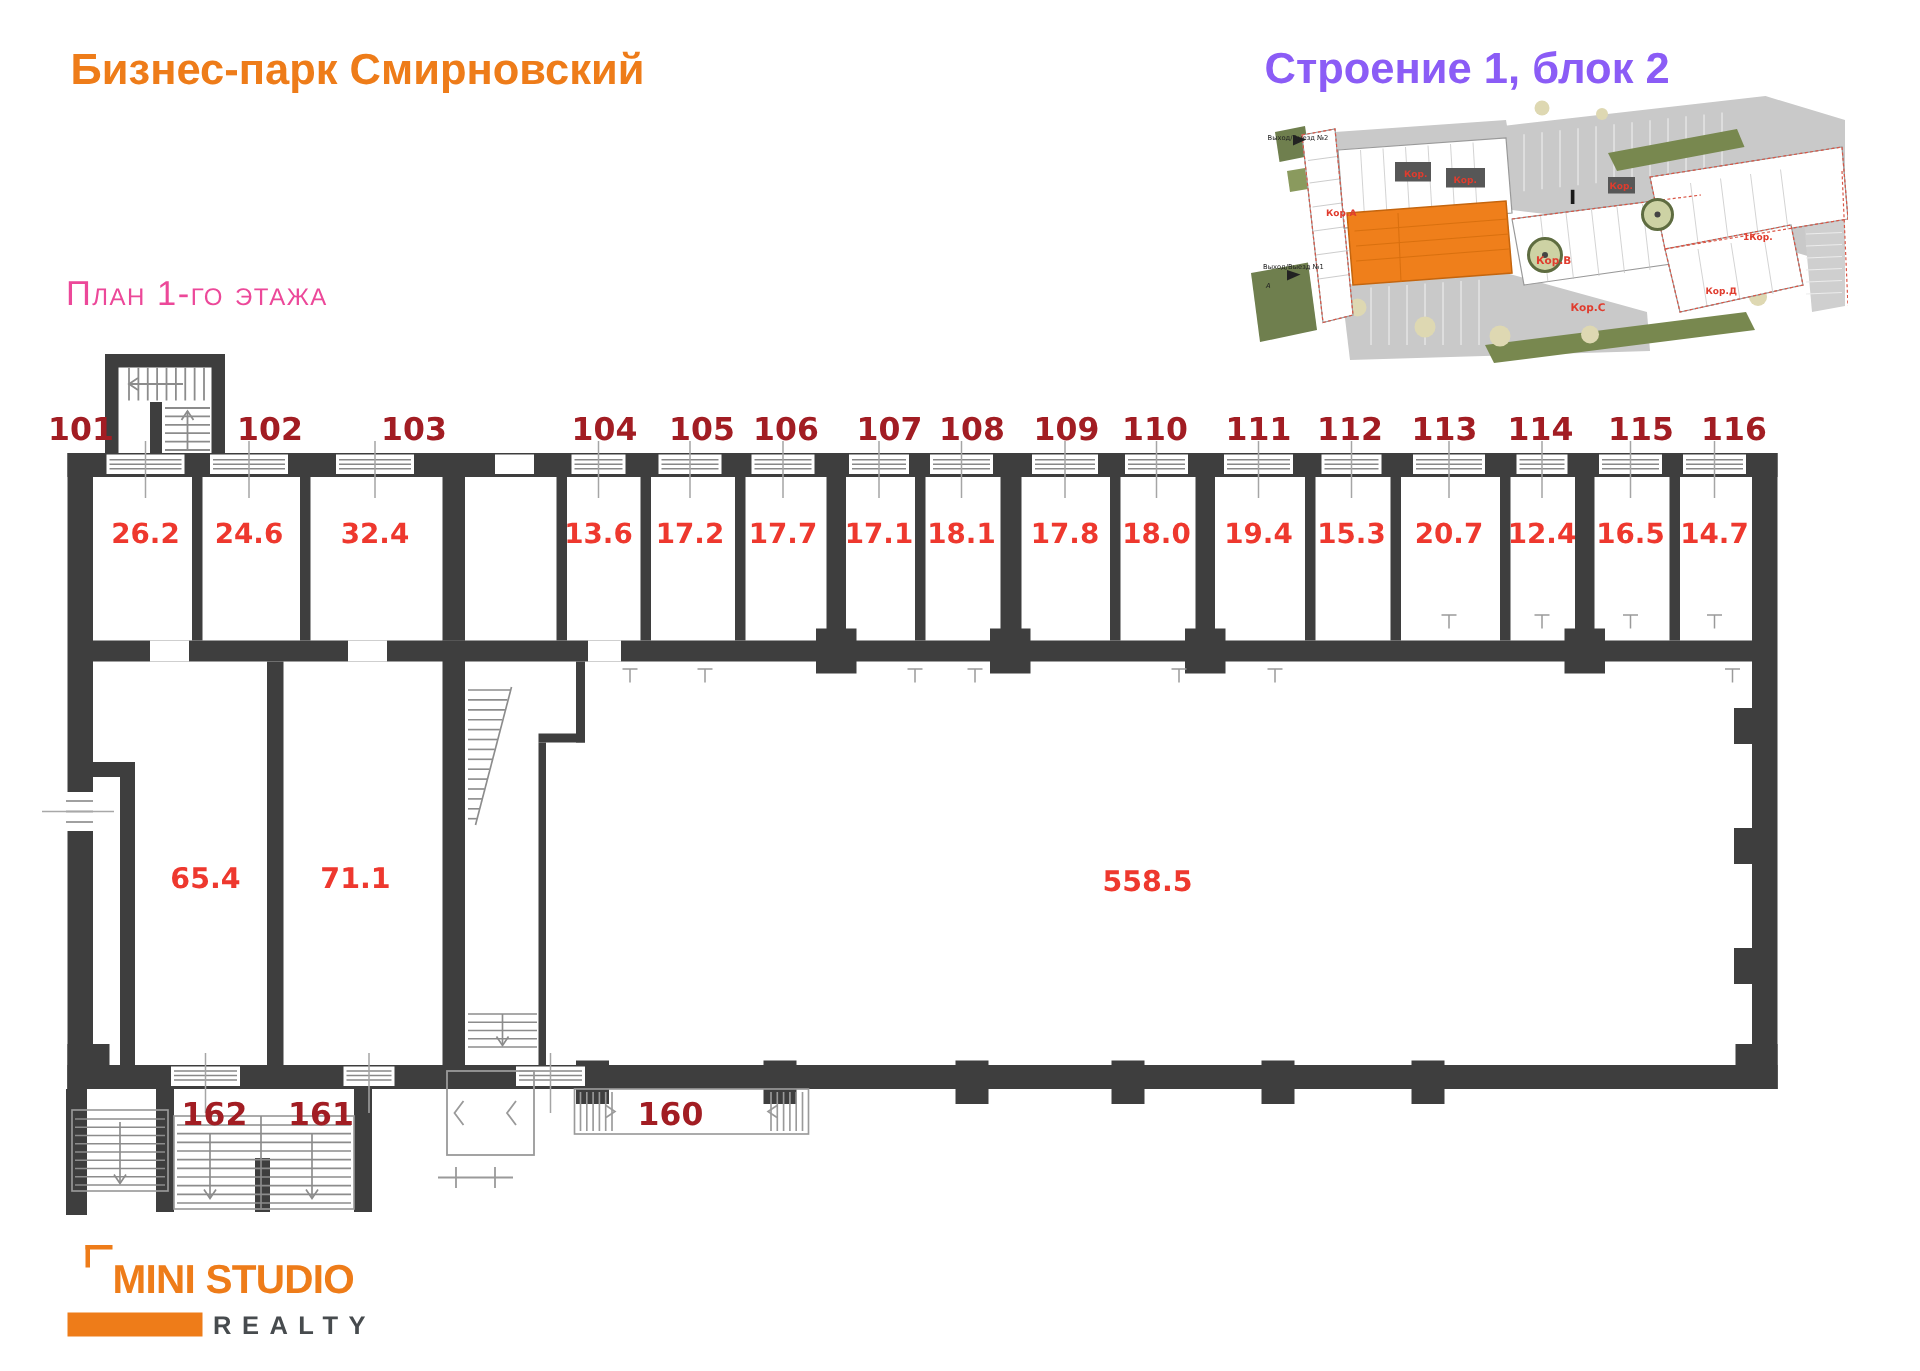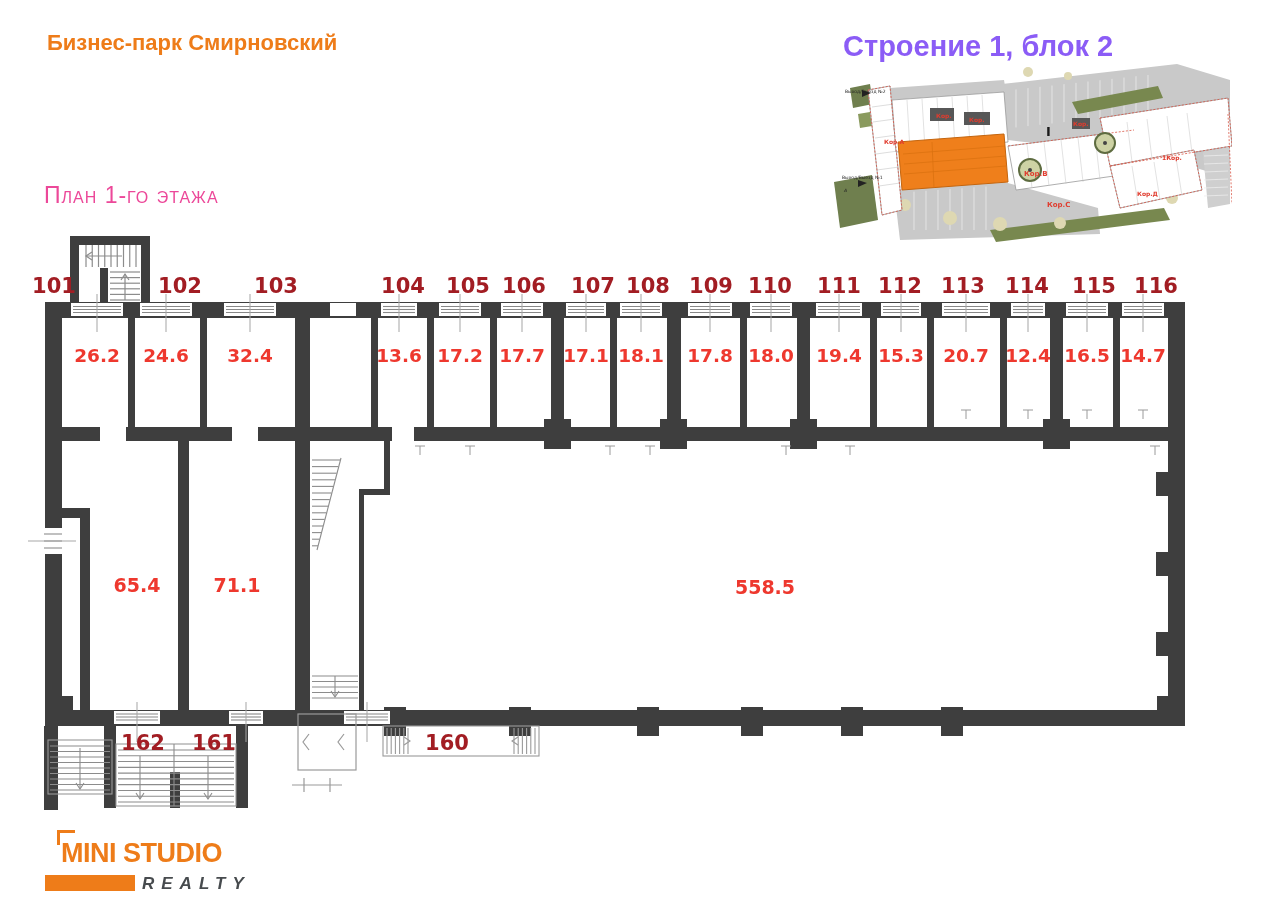--- a/index.html
+++ b/index.html
@@ -1,35 +1,35 @@
 <!DOCTYPE html>
 <html><head>
 <meta charset="utf-8">
 <style>
   html,body{margin:0;padding:0;background:#ffffff;}
   #canvas{position:relative;width:1280px;height:914px;background:#fff;overflow:hidden;
           font-family:"Liberation Sans",sans-serif;}
   .abs{position:absolute;}
-  .title{color:#ee7c19;font-weight:bold;font-size:22px;line-height:1.18;letter-spacing:0px;}
+  .title{color:#ee7c19;font-weight:bold;font-size:29px;line-height:1.18;letter-spacing:0px;}
   .subtitle{color:#ec4899;font-size:23px;font-variant:small-caps;letter-spacing:1px;}
   .bldg-title{color:#8b5cf6;font-weight:bold;font-size:29px;}
   svg text{font-family:"DejaVu Sans",sans-serif;}
   .t-num{font-weight:bold;font-size:21px;fill:#a21d23;}
   .t-area{font-weight:bold;font-size:18.5px;fill:#ee382e;}
   .t-big{font-weight:bold;font-size:19px;fill:#ee382e;}
   .t-ent{font-weight:bold;font-size:21px;fill:#a21d23;}
   .mm-red{font-weight:bold;font-size:7px;fill:#e03c2e;}
   .mm-red-sm{font-weight:bold;font-size:6px;fill:#e03c2e;}
   .mm-black{font-size:4.5px;fill:#222;}
   .mm-i{font-weight:bold;font-size:13px;fill:#1a1a1a;}
   .logo-top{color:#ee7c19;font-weight:bold;font-size:27px;letter-spacing:-0.5px;
             font-family:"Liberation Sans",sans-serif;}
   .logo-bar{background:#ee7c19;}
   .logo-bottom{color:#474b4e;font-weight:bold;font-size:17px;letter-spacing:7px;
-               font-family:"Liberation Sans",sans-serif;font-style:italic;}
+               font-family:"Liberation Sans",sans-serif;}
   .logo-bracket{border-left:3px solid #ee7c19;border-top:3px solid #ee7c19;width:15px;height:12px;}
 </style>
 </head>
 <body>
 
 <div id="canvas">
 
   <div class="abs" style="left:47px;top:30px;">
     <div class="title">Бизнес-парк Смирновский</div>
   </div>
@@ -539,18 +539,18 @@
 
     <g text-anchor="middle">
       <text x="143" y="750" class="t-ent">162</text>
       <text x="214" y="750" class="t-ent">161</text>
       <text x="447" y="750" class="t-ent">160</text>
     </g>
   </svg>
 
   <div class="abs" style="left:45px;top:828px;">
     <div class="logo-bracket abs" style="left:12px;top:2px;"></div>
-    <div class="logo-top abs" style="left:16px;top:10px;white-space:nowrap;">MINI STUDIO</div>
+    <div class="logo-top abs" style="left:30px;top:10px;white-space:nowrap;">MINI STUDIO</div>
     <div class="logo-bar abs" style="left:0px;top:47px;width:90px;height:16px;"></div>
     <div class="logo-bottom abs" style="left:97px;top:46px;white-space:nowrap;">REALTY</div>
   </div>
 
 </div>
 
 </body></html>

